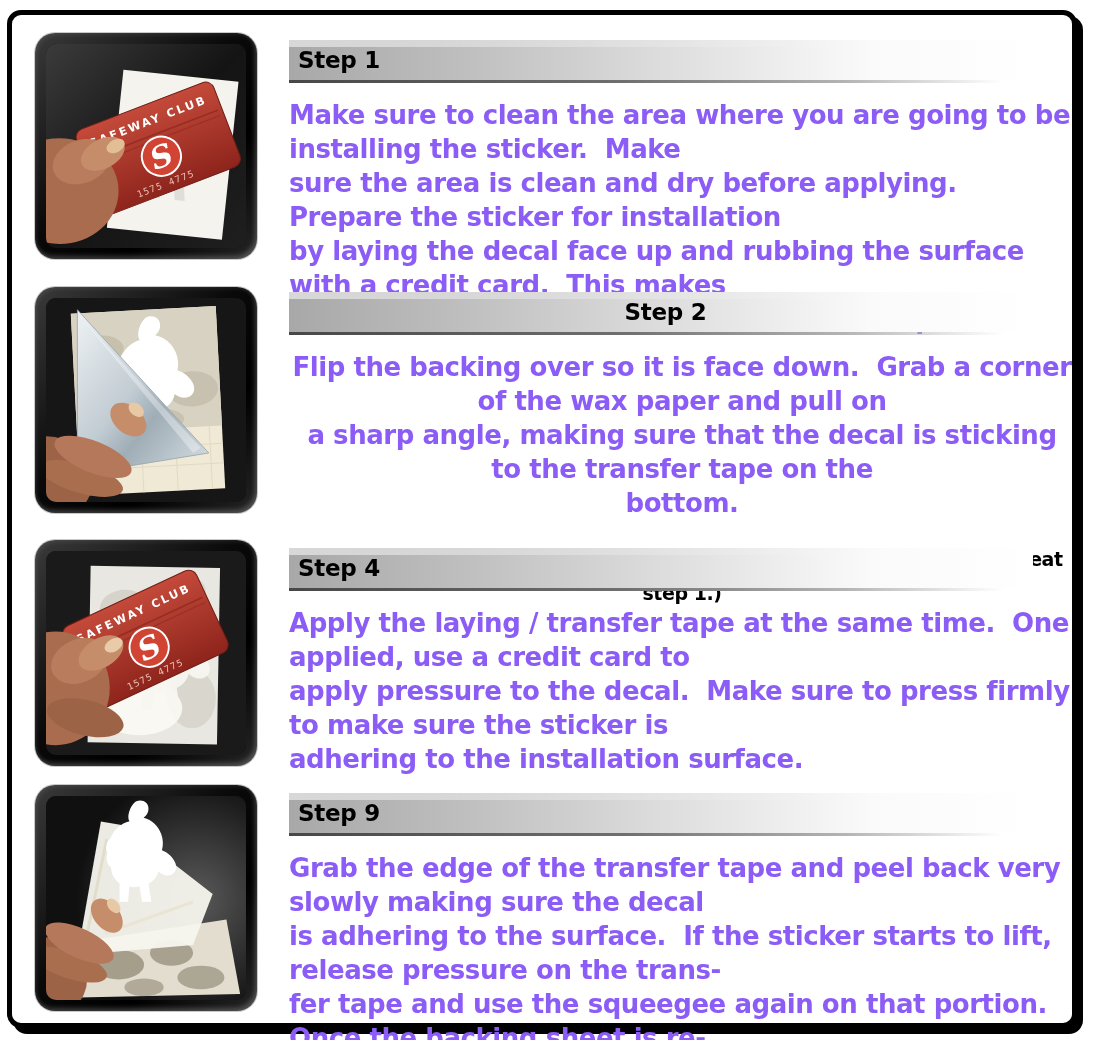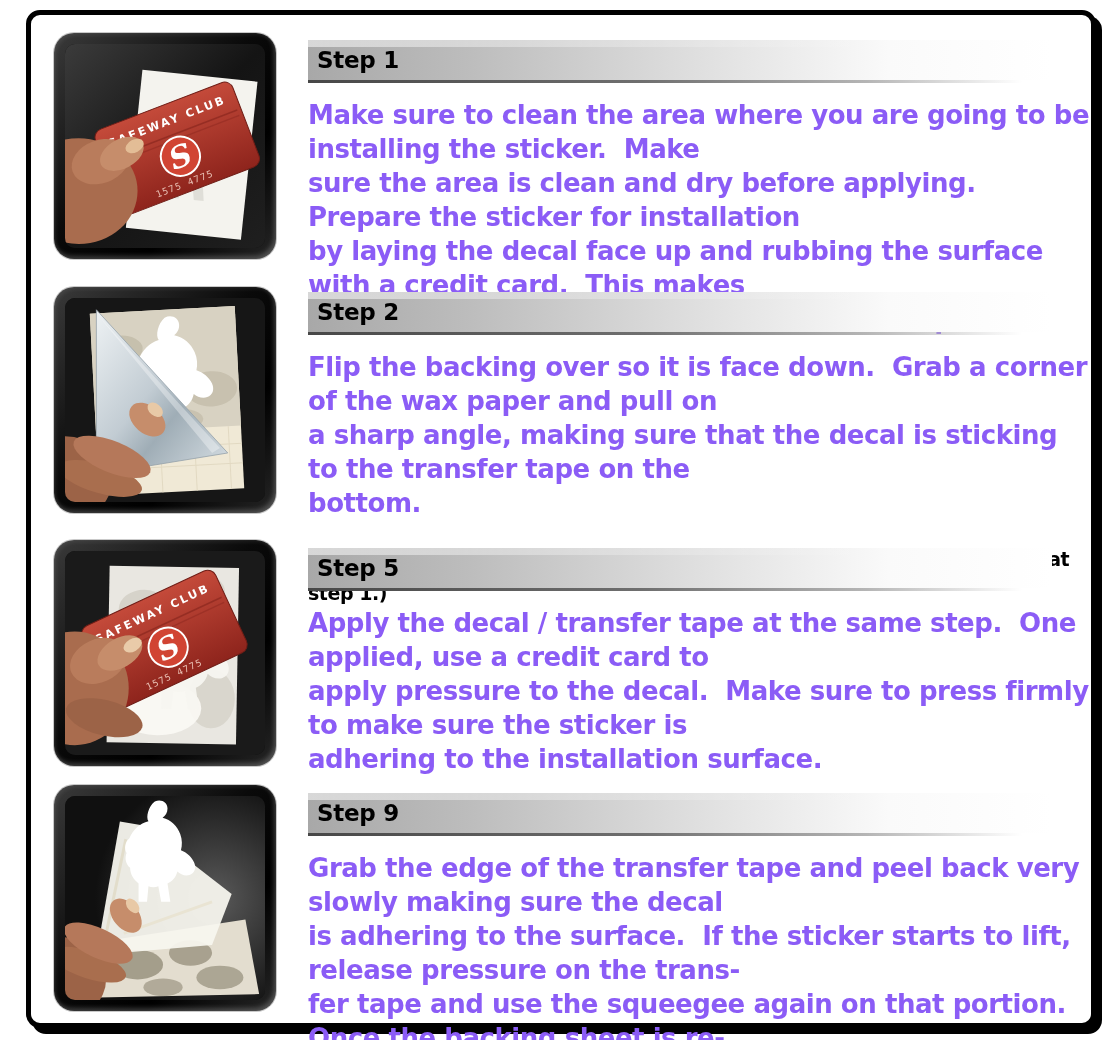--- a/index.html
+++ b/index.html
@@ -2,21 +2,21 @@
 <html><head>
 <meta charset="utf-8">
 <style>
   html,body{margin:0;padding:0;}
   body{
     width:1106px;height:1040px;position:relative;background:#ffffff;
     font-family:"DejaVu Sans","Liberation Sans",sans-serif;
     -webkit-font-smoothing:antialiased;
   }
   .sheet{
-    position:absolute;left:26px;top:10px;width:1060px;height:1008px;
+    position:absolute;left:7px;top:10px;width:1060px;height:1008px;
     border:5px solid #000;border-radius:14px;background:#fff;
     box-shadow:6px 6px 0 0 #000;
   }
   
   .photo-frame{
     position:absolute;left:23px;width:222px;height:226px;
     background:linear-gradient(135deg,#3a3a3a 0%,#0a0a0a 45%,#000 70%,#262626 100%);
     border-radius:20px;
     box-shadow:0 0 0 1px #c9c9c9, inset -2px -3px 5px rgba(255,255,255,.22), inset 2px 2px 4px rgba(255,255,255,.08);
   }
@@ -46,21 +46,21 @@
     margin-top:18px;white-space:pre-wrap;
     font-size:26px;line-height:34px;font-weight:bold;letter-spacing:-0.45px;color:#8b5cf6;
   }
   .note-text{
     margin-top:22px;white-space:pre-wrap;
     font-size:19px;line-height:34px;font-weight:bold;letter-spacing:-0.45px;color:#000;
   }
   .note-text:empty{display:none;}
   
   #frame1{top:18px;}  #content1{top:25px;}
-  #frame2{top:272px;} #content2{top:277px;}
+  #frame2{top:272px;} #content2{top:277px;text-align:center;}
   #frame3{top:525px;} #content3{top:533px;}
   #frame4{top:770px;} #content4{top:778px;}
   .defs-holder{position:absolute;width:0;height:0;overflow:hidden;}
 </style>
 </head>
 <body>
 
 <svg class="defs-holder" aria-hidden="true">
   <defs>
     <path id="bigfoot" d="M55 5 C64 1 73 6 73 15 C73 21 70 25 66 28 C78 31 87 40 91 51 C94 59 94 67 92 74 C100 77 108 84 111 92 C114 100 111 107 104 109 C98 111 91 108 87 104 C85 112 80 118 73 121 L77 147 L64 147 L60 125 C56 127 50 127 46 125 L44 147 L32 147 L32 121 C25 116 20 108 20 99 C14 94 12 86 15 78 C11 71 13 62 19 57 C24 45 34 36 46 33 C42 27 46 12 55 5 Z"></path>
@@ -191,23 +191,23 @@
           <ellipse cx="34" cy="112" rx="30" ry="22" fill="#b97c5c" transform="rotate(-24 34 112)"></ellipse>
           <ellipse cx="56" cy="104" rx="25" ry="15" fill="#c68d6b" transform="rotate(-30 56 104)"></ellipse>
           <ellipse cx="69" cy="96" rx="10" ry="6.5" fill="#e9cba9" transform="rotate(-30 69 96)"></ellipse>
           <ellipse cx="40" cy="170" rx="40" ry="18" fill="#9c6347" transform="rotate(14 40 170)"></ellipse>
         </g>
       </svg>
     </div>
   </div>
   <div class="content" id="content3">
     <div class="bar">
-      <span class="title">Step 5</span>
-    </div>
-    <div class="body-text">Apply the decal / transfer tape at the same step.  One applied, use a credit card to
+      <span class="title">Step 4</span>
+    </div>
+    <div class="body-text">Apply the laying / transfer tape at the same time.  One applied, use a credit card to
 apply pressure to the decal.  Make sure to press firmly to make sure the sticker is
 adhering to the installation surface.</div>
   </div>
 
   <div class="photo-frame" id="frame4">
     <div class="photo">
       <svg viewBox="0 0 204 208" preserveAspectRatio="none">
         <rect width="204" height="208" fill="url(#glowR)"></rect>
         <g>
           <polygon points="28,150 184,126 198,202 10,206" fill="#e3ddcf"></polygon>

